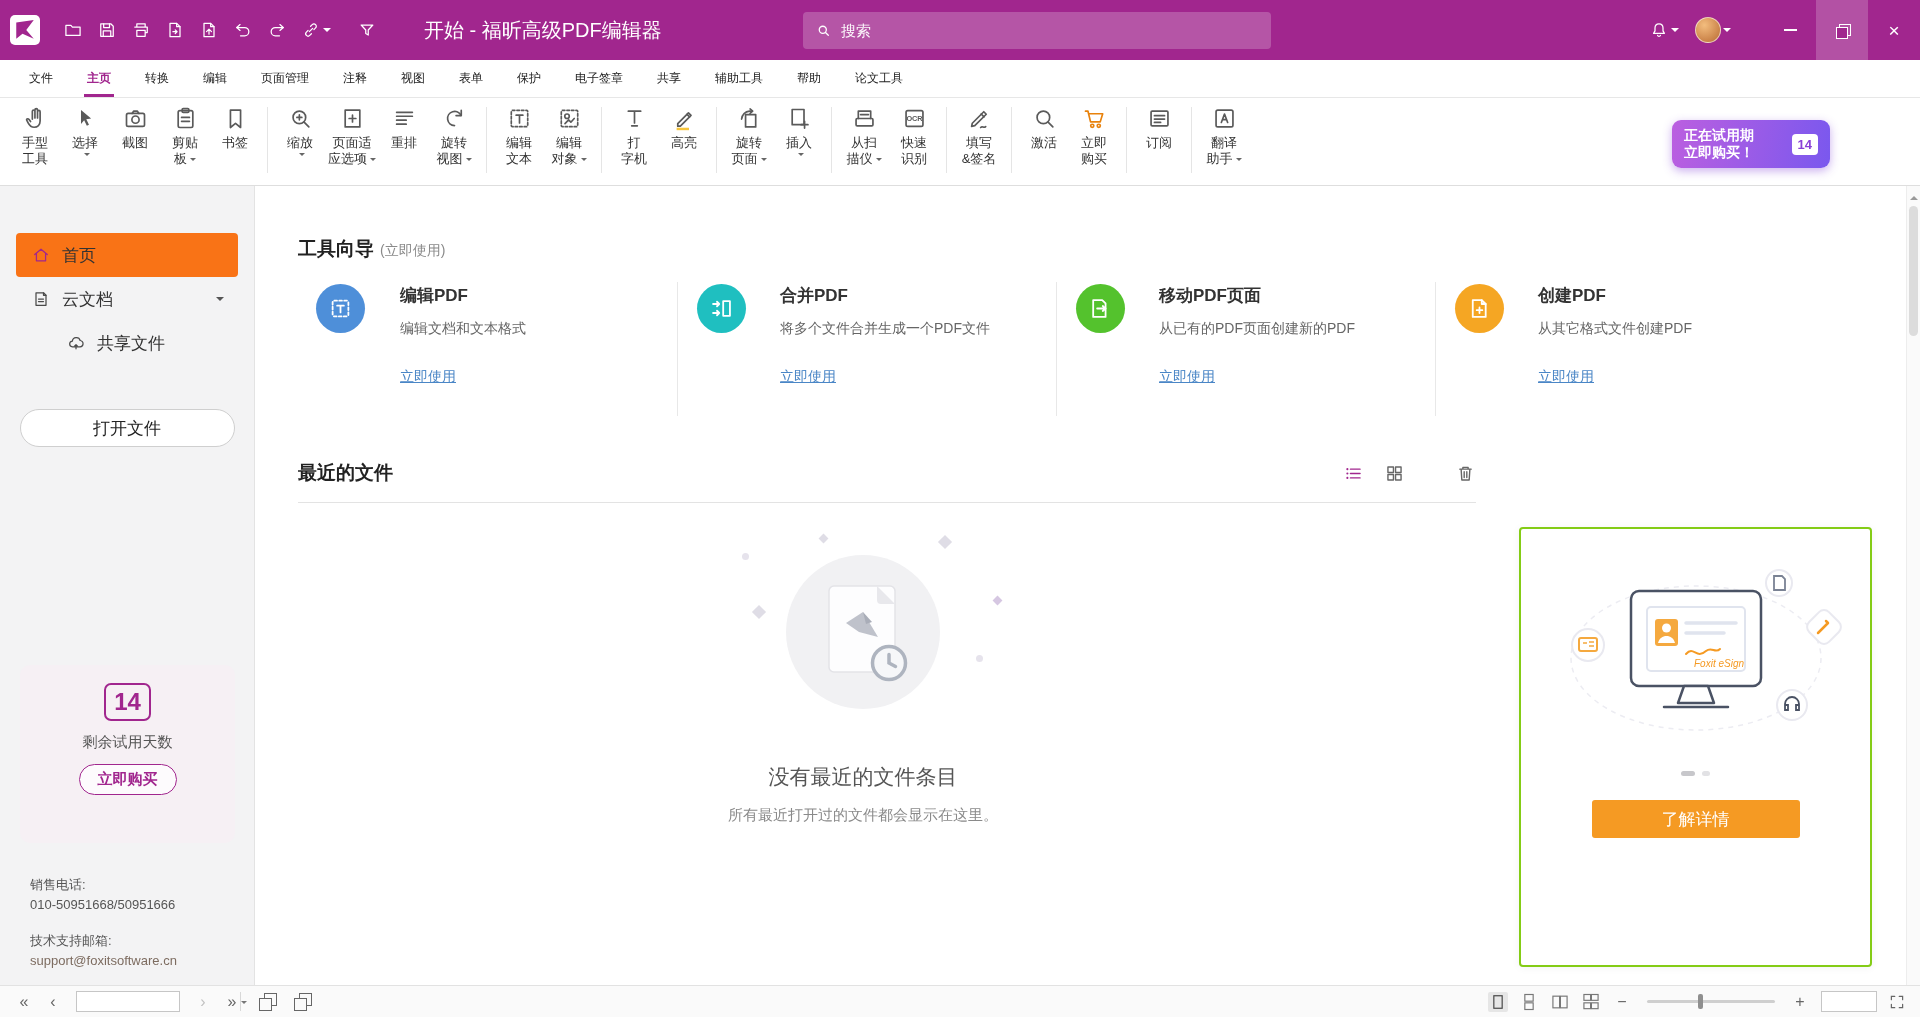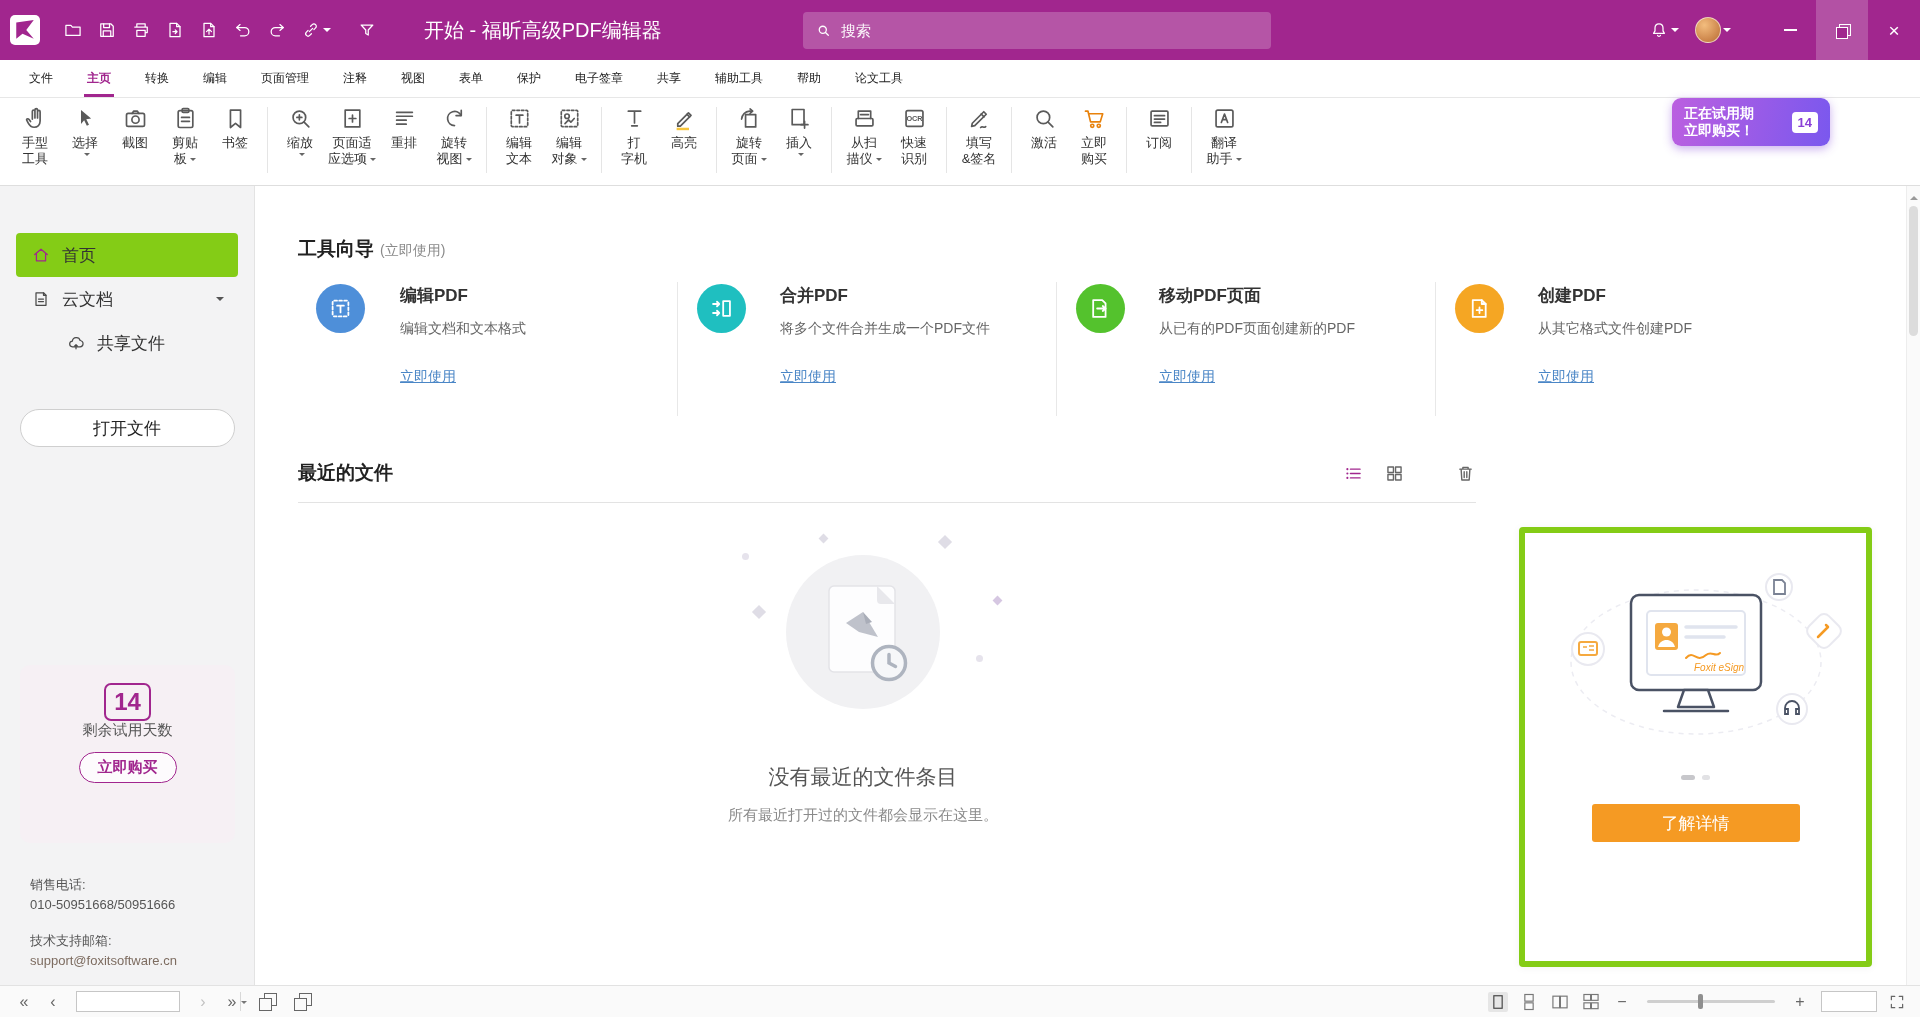--- a/index.html
+++ b/index.html
@@ -34,39 +34,39 @@
   .menu-item.active{color:#A1268E;font-weight:bold}
   .menu-item.active::after{content:"";position:absolute;left:14px;right:14px;bottom:0;height:3px;background:#A1268E}
 
   
   .ribbon{height:88px;background:#fff;border-bottom:1px solid #dedede;display:flex;align-items:flex-start;padding:7px 8px 0 10px;position:relative;flex:0 0 auto}
   .rbtn{min-width:50px;padding:0 3px;display:flex;flex-direction:column;align-items:center;border-radius:3px}
   .rbtn .ti{width:27px;height:27px;stroke:#5a5a5a;fill:none;stroke-width:1.5;stroke-linecap:round;stroke-linejoin:round;margin-bottom:3px;flex:0 0 auto}
   .tl{font-size:13px;line-height:16px;color:#333;text-align:center;white-space:nowrap;display:flex;align-items:center;justify-content:center}
   .car{width:0;height:0;border:3.5px solid transparent;border-top-color:#666;margin-left:3px;transform:translateY(2px)}
   .rsep{width:1px;background:#e5e5e5;height:66px;margin:2px 7px 0;flex:0 0 auto}
-  .trial-btn{position:absolute;right:90px;top:0;width:158px;height:48px;border-radius:9px;background:linear-gradient(100deg,#bb5fe0,#7a58ee);box-shadow:0 3px 10px rgba(140,80,220,.45);display:flex;align-items:center;padding:0 12px;color:#fff}
+  .trial-btn{position:absolute;right:90px;top:22px;width:158px;height:48px;border-radius:9px;background:linear-gradient(100deg,#bb5fe0,#7a58ee);box-shadow:0 3px 10px rgba(140,80,220,.45);display:flex;align-items:center;padding:0 12px;color:#fff}
   .trial-txt{font-size:14px;font-weight:bold;line-height:17px}
   .trial-badge{margin-left:auto;background:#fff;color:#8a3fd6;font-weight:bold;font-size:13px;border-radius:4px;padding:3px 6px}
 
   
   .workarea{flex:1;display:flex;min-height:0;background:#fff}
 
   
   .sidebar{width:255px;background:#f3f3f4;border-right:1px solid #e3e3e3;position:relative;padding-top:47px;flex:0 0 auto}
   .nav-item{height:44px;margin:0 16px;display:flex;align-items:center;gap:11px;padding-left:15px;font-size:17px;color:#333;border-radius:4px}
-  .nav-item.active{background:#84cc16}
+  .nav-item.active{background:#f97316}
   .nav-item.indent{padding-left:50px}
   .si{width:20px;height:20px;stroke:#4a4a4a;fill:none;stroke-width:1.5;stroke-linecap:round;stroke-linejoin:round;flex:0 0 auto}
   .nav-item.active .si{stroke:#A1268E}
   .nav-caret{margin-left:auto;margin-right:14px;width:0;height:0;border:4.5px solid transparent;border-top-color:#555;transform:translateY(2px)}
   .open-btn{margin:44px auto 0;width:215px;height:38px;border-radius:19px;background:#fff;border:1px solid #cfcfcf;font-size:17px;color:#222;display:flex;align-items:center;justify-content:center}
   .trial-box{position:absolute;left:20px;top:479px;width:215px;height:178px;background:#f6f0f4;border-radius:10px;display:flex;flex-direction:column;align-items:center}
   .days{margin-top:18px;min-width:44px;height:38px;border:2px solid #A1268E;border-radius:7px;color:#A1268E;font-size:24px;font-weight:bold;display:flex;align-items:center;justify-content:center;padding:0 8px}
-  .days-label{font-size:15px;color:#555}
+  .days-label{margin-top:12px;font-size:15px;color:#555}
   .buy-pill{margin-top:12px;padding:5px 18px;border:1.5px solid #A1268E;border-radius:16px;color:#A1268E;font-size:15px;font-weight:bold;background:#fdfbfd}
   .contact{position:absolute;left:30px;bottom:14px;font-size:13px;color:#555;line-height:20px}
   .contact .gap{height:16px}
   .contact .email{color:#7d6c60}
 
   
   .main{flex:1;position:relative;background:#fff;padding:50px 0 0 43px;min-width:0}
   .sec-title{font-size:19px;font-weight:bold;color:#222;display:flex;align-items:baseline;gap:6px}
   .sec-sub{font-size:14px;color:#8a8a8a;font-weight:normal}
   .cards{display:flex;margin-top:20px;min-height:134px}
@@ -90,21 +90,21 @@
   .empty{width:1178px;display:flex;flex-direction:column;align-items:center;margin-top:34px;transform:translateX(-24px)}
   .empty-illus{position:relative;width:190px;height:190px}
   .spark{position:absolute;width:10px;height:10px;background:#dfdde6;transform:rotate(45deg)}
   .spark.small{width:7px;height:7px}
   .spark.purple{background:#d6c7e2}
   .sdot{position:absolute;width:7px;height:7px;border-radius:50%;background:#e6e3ec}
   .empty-title{font-size:21px;color:#555;margin-top:36px}
   .empty-sub{font-size:15px;color:#8a8a8a;margin-top:15px}
 
   
-  .promo{position:absolute;right:34px;top:341px;width:353px;height:440px;background:#fff;border:6px solid #84cc16;border-radius:4px;box-shadow:0 1px 8px rgba(0,0,0,.05);display:flex;flex-direction:column;align-items:center}
+  .promo{position:absolute;right:34px;top:341px;width:353px;height:440px;background:#fff;border:2px solid #84cc16;border-radius:4px;box-shadow:0 1px 8px rgba(0,0,0,.05);display:flex;flex-direction:column;align-items:center}
   .promo-text{font-size:17px;color:#4a4a4a;line-height:28px;text-align:center;margin-top:12px}
   .promo-dots{display:flex;gap:7px;margin-top:18px;align-items:center}
   .dot{width:14px;height:5px;border-radius:3px;background:#c7c7cb}
   .dot.inactive{width:8px;background:#e2e2e5}
   .promo-btn{margin-top:24px;width:208px;height:38px;background:#F59A23;border-radius:3px;color:#fff;font-size:17px;display:flex;align-items:center;justify-content:center}
 
   
   .vscroll{width:14px;background:#fafafa;border-left:1px solid #ededed;position:relative;flex:0 0 auto}
   .vs-up{position:absolute;top:6px;left:3px;width:0;height:0;border:4px solid transparent;border-bottom-color:#9a9a9a}
   .vs-thumb{position:absolute;top:20px;left:2px;width:9px;height:130px;background:#dcdcdc;border-radius:5px}

